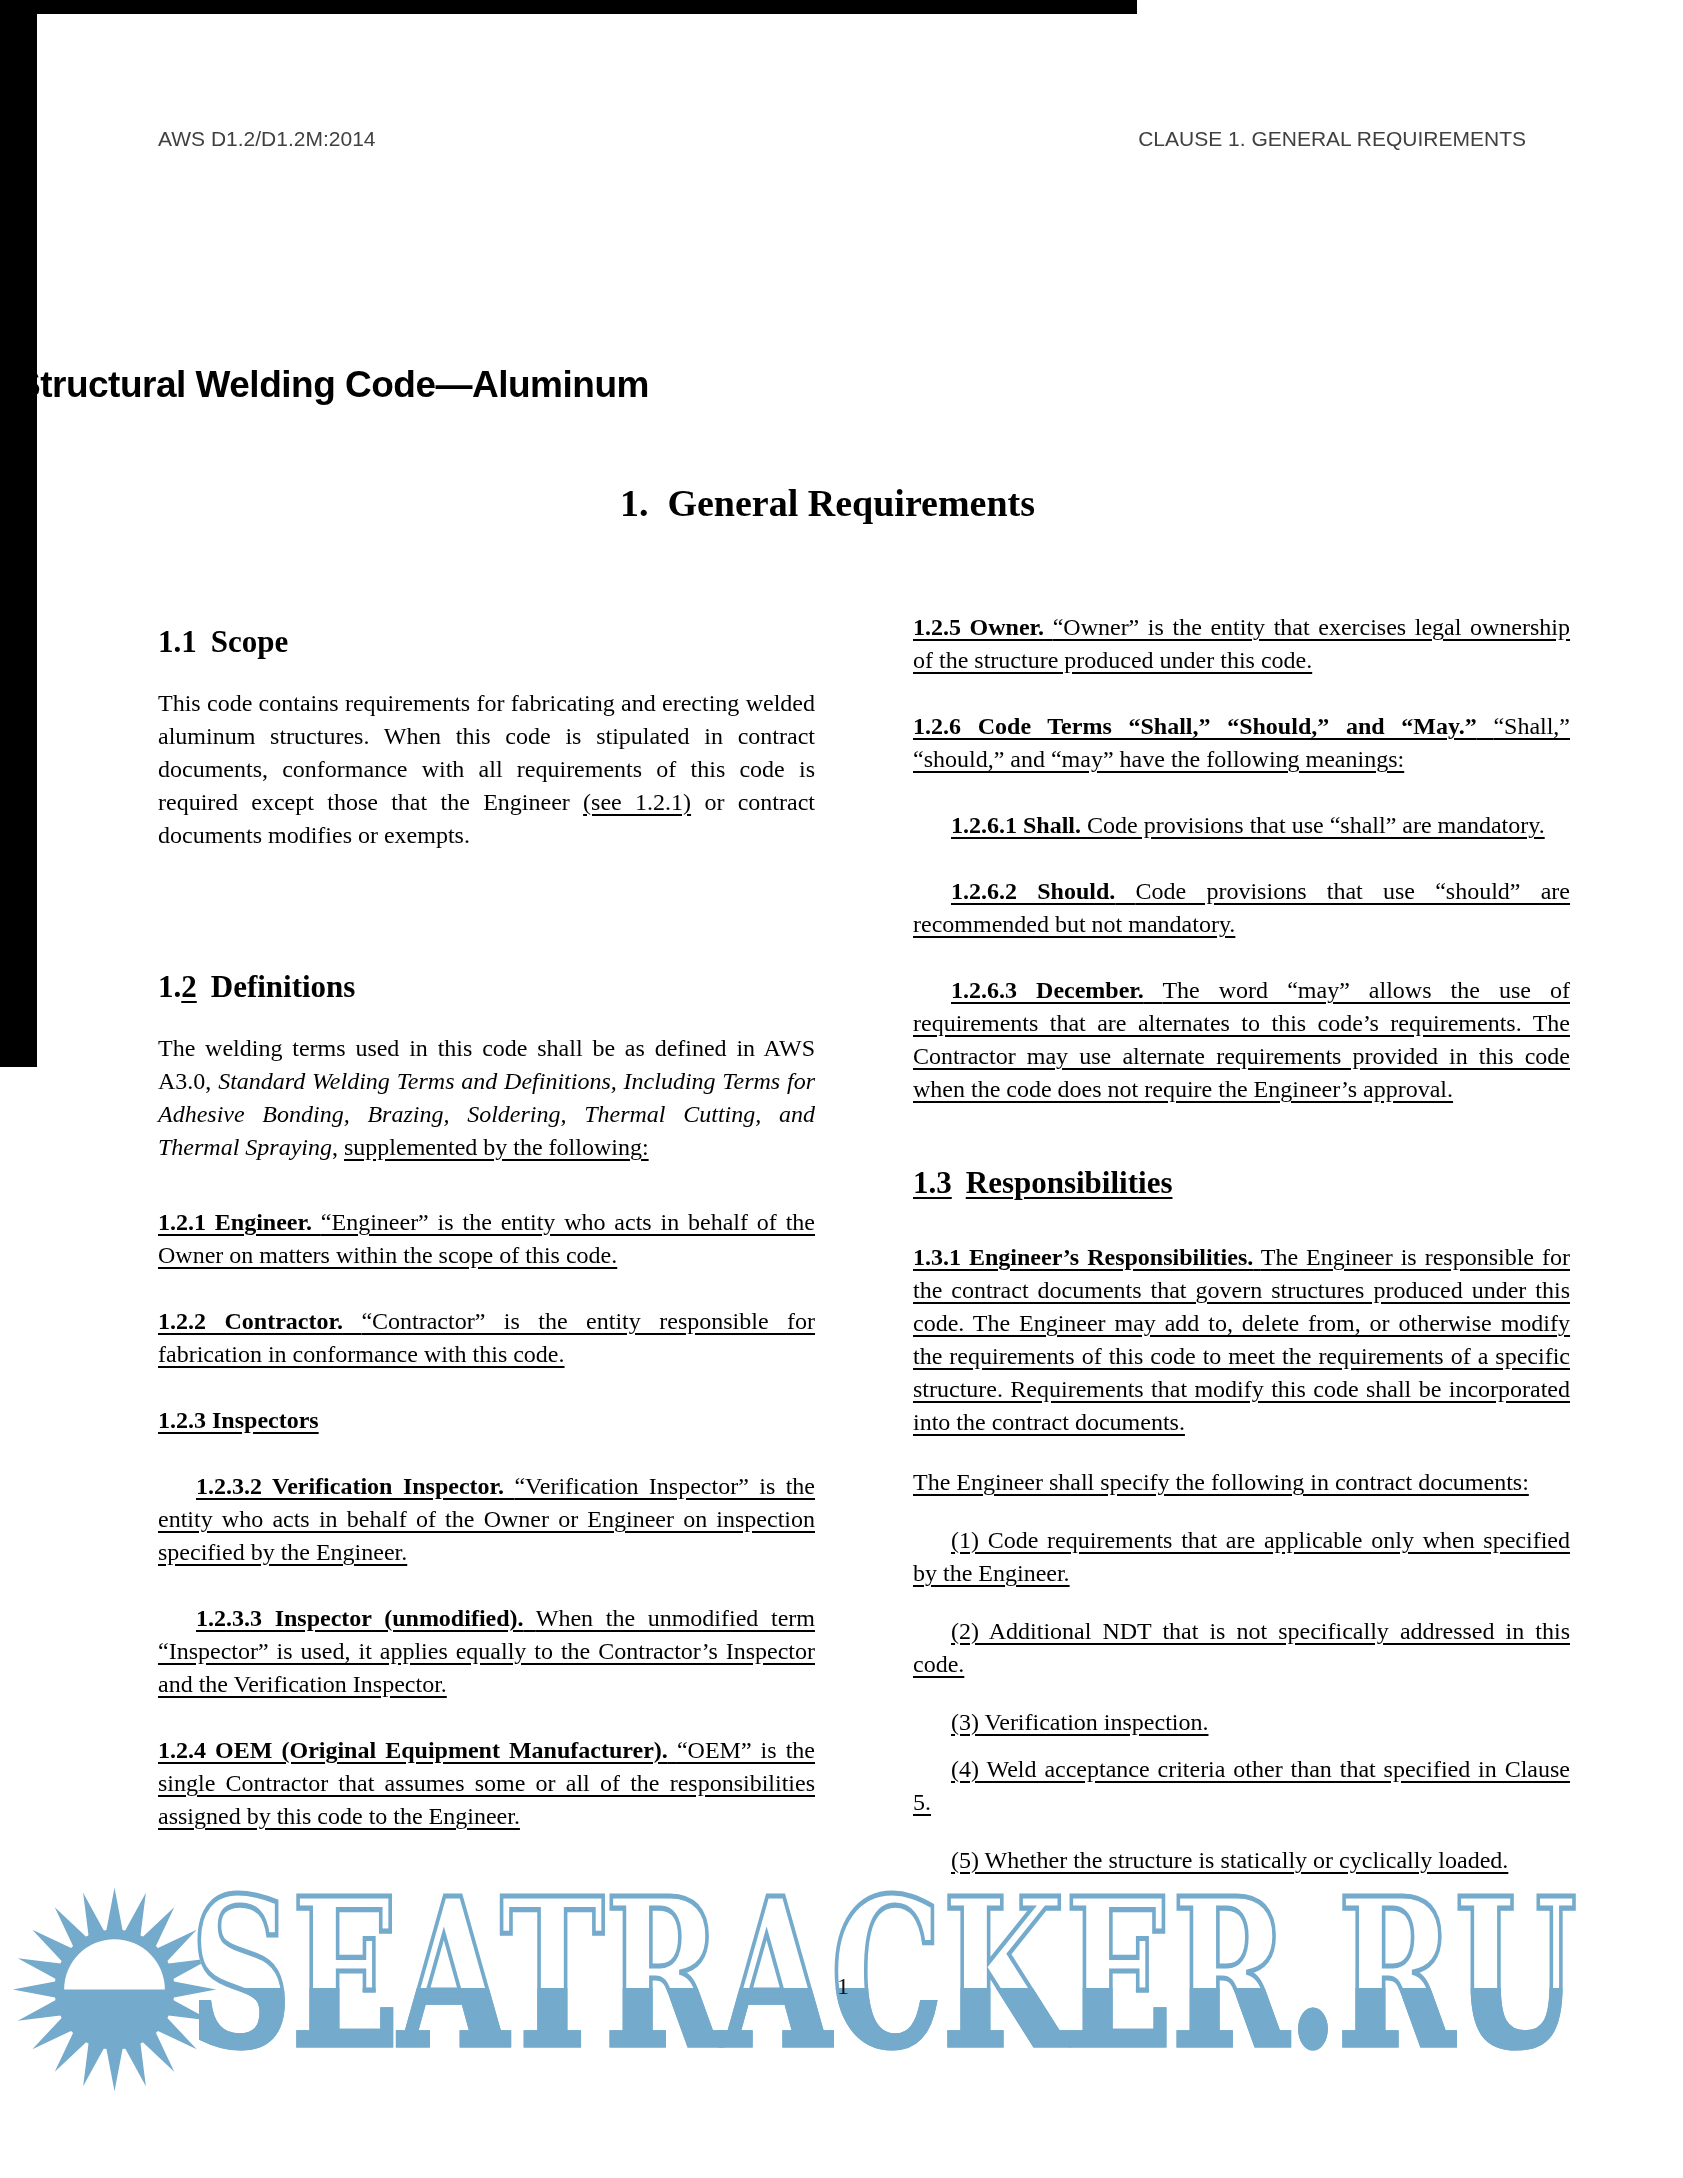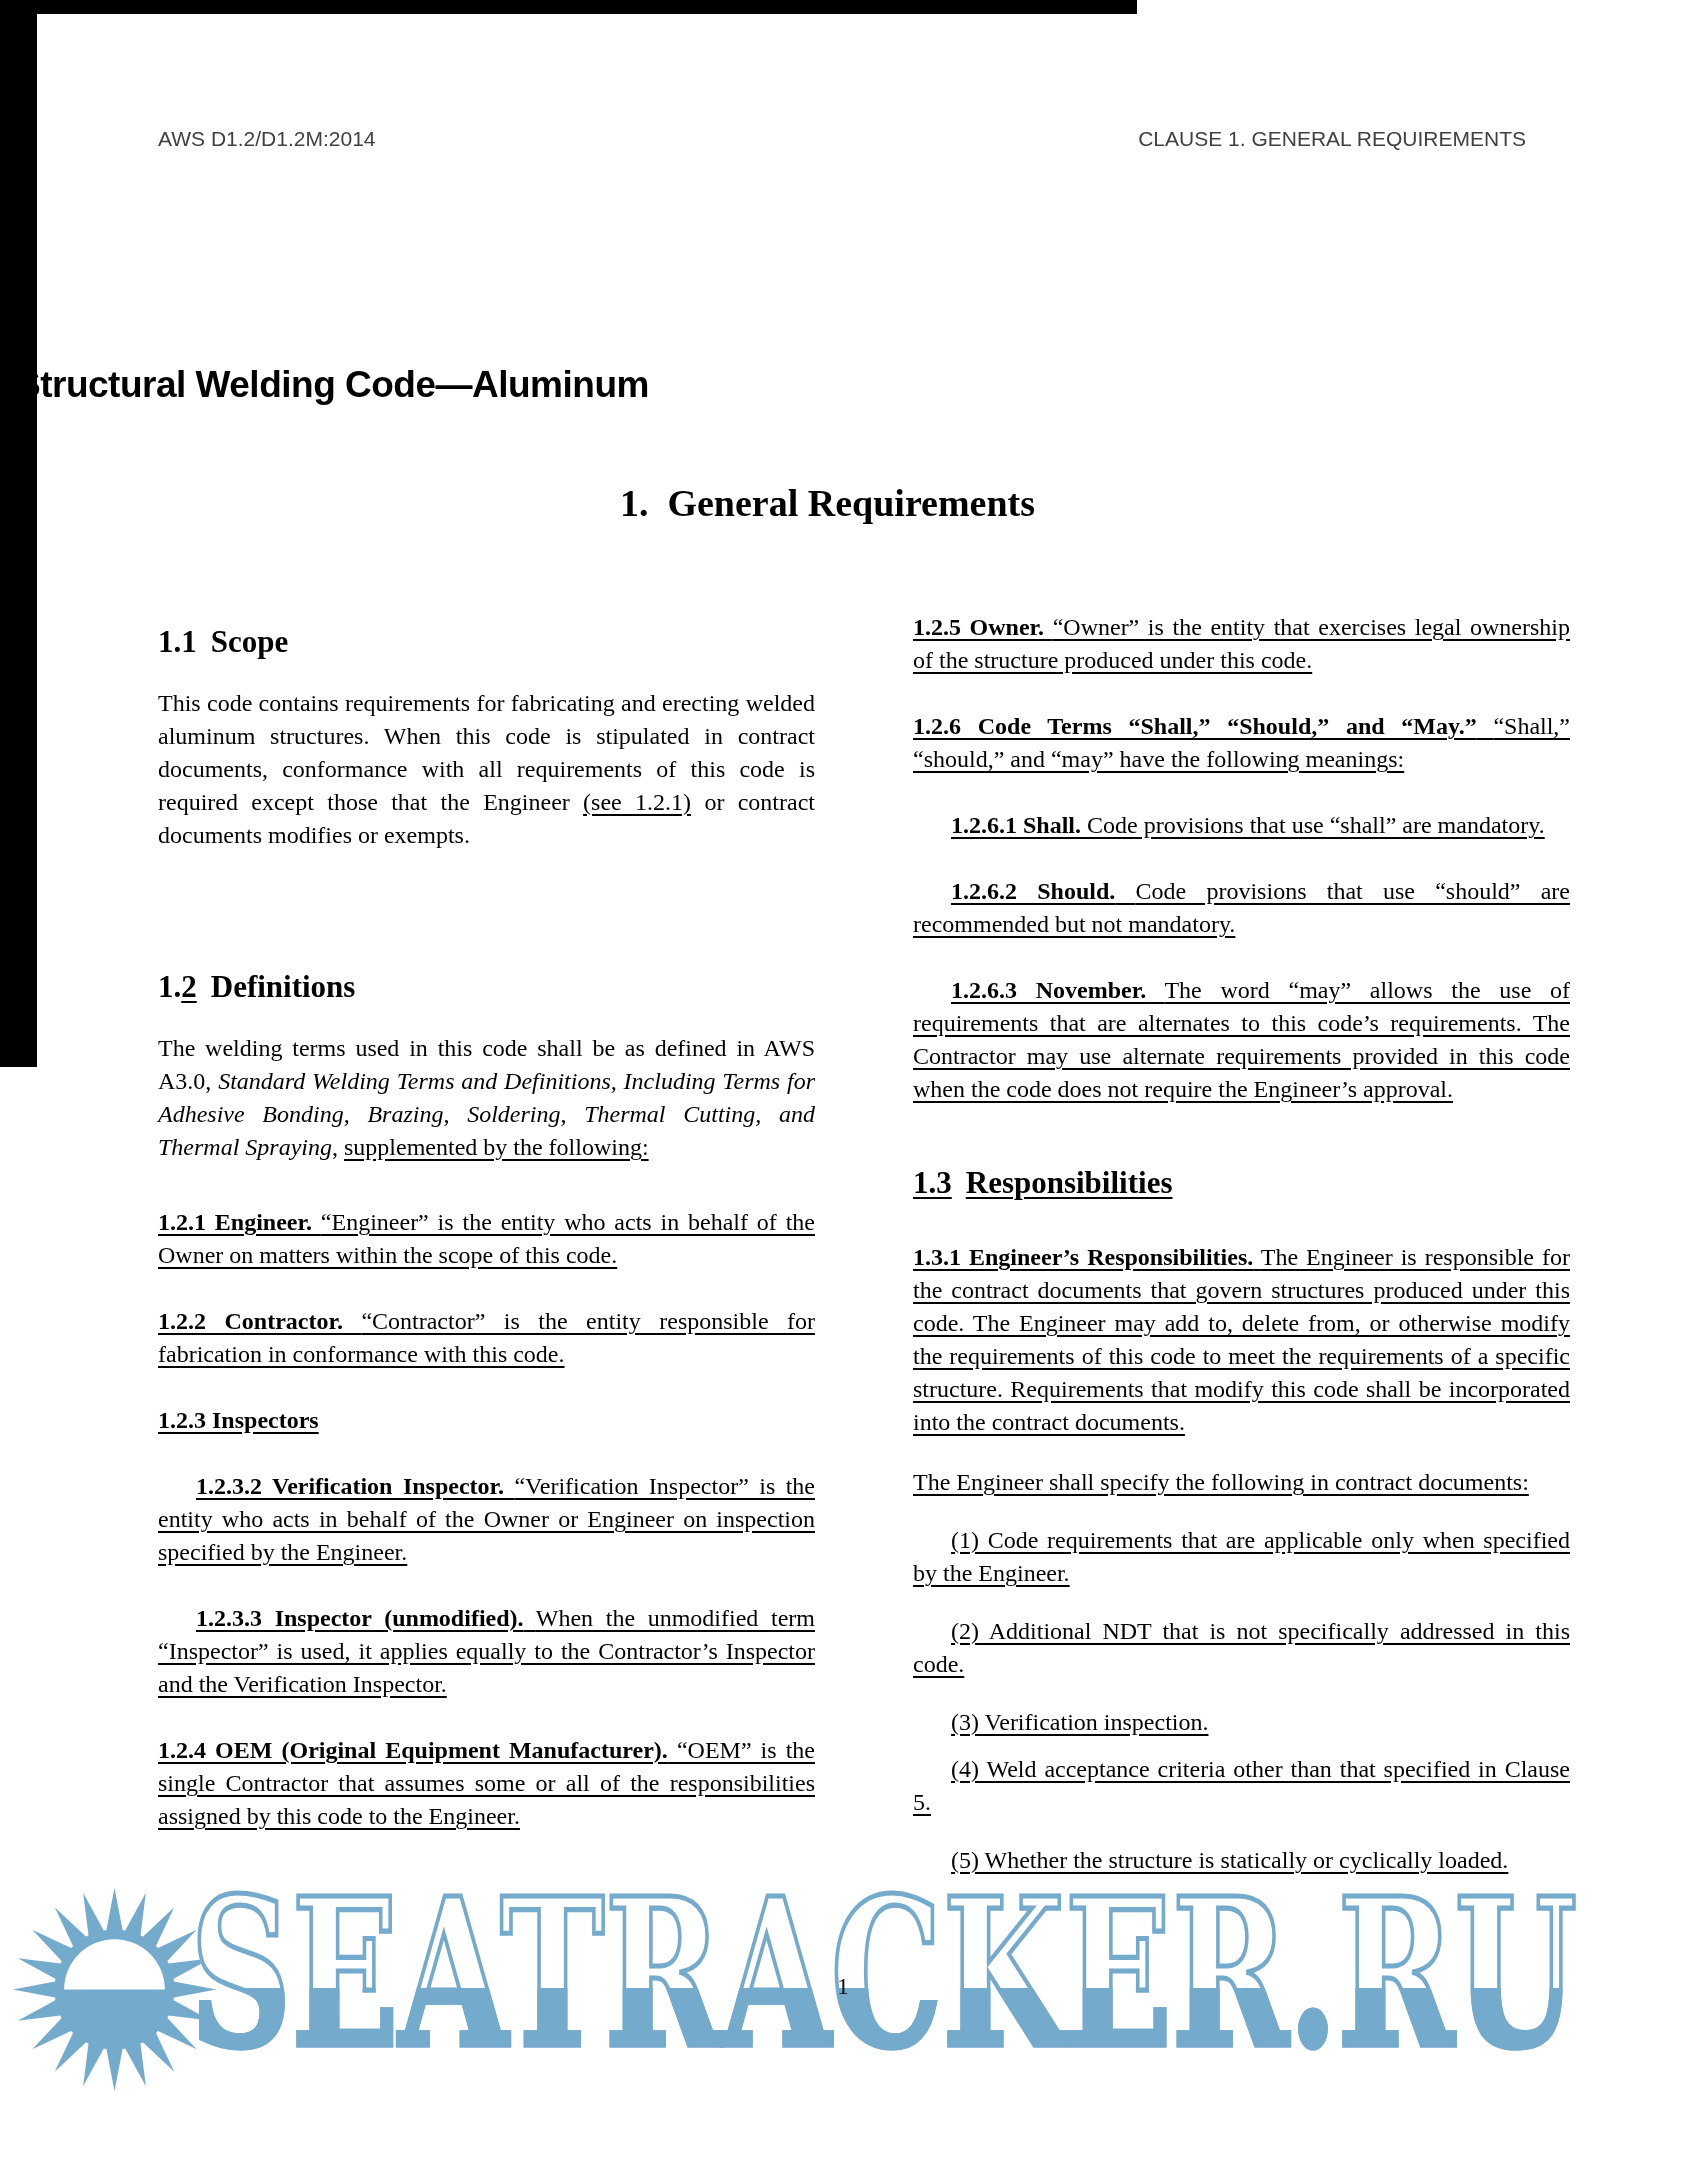--- a/index.html
+++ b/index.html
@@ -104,21 +104,21 @@
   <div class="col col-right">
 
     <p class="rev first"><b>1.2.5 Owner.</b> <span>“Owner” is the entity that exercises legal ownership of the structure produced under this code.</span></p>
 
     <p class="rev"><b>1.2.6 Code Terms “Shall,” “Should,” and “May.”</b> <span>“Shall,” “should,” and “may” have the following meanings:</span></p>
 
     <p class="rev indent"><b>1.2.6.1 Shall.</b> <span>Code provisions that use “shall” are mandatory.</span></p>
 
     <p class="rev indent"><b>1.2.6.2 Should.</b> <span>Code provisions that use “should” are recommended but not mandatory.</span></p>
 
-    <p class="rev indent"><b>1.2.6.3 November.</b> <span>The word “may” allows the use of requirements that are alternates to this code’s requirements. The Contractor may use alternate requirements provided in this code when the code does not require the Engineer’s approval.</span></p>
+    <p class="rev indent"><b>1.2.6.3 December.</b> <span>The word “may” allows the use of requirements that are alternates to this code’s requirements. The Contractor may use alternate requirements provided in this code when the code does not require the Engineer’s approval.</span></p>
 
     <h2 class="h2-space-r"><span class="rev num">1.3</span><span class="rev">Responsibilities</span></h2>
 
     <p class="rev mt40"><b>1.3.1 Engineer’s Responsibilities.</b> <span>The Engineer is responsible for the contract documents that govern structures produced under this code. The Engineer may add to, delete from, or otherwise modify the requirements of this code to meet the requirements of a specific structure. Requirements that modify this code shall be incorporated into the contract documents.</span></p>
 
     <p class="rev after-h">The Engineer shall specify the following in contract documents:</p>
 
     <p class="rev indent mt25">(1) Code requirements that are applicable only when specified by the Engineer.</p>
     <p class="rev indent mt25">(2) Additional NDT that is not specifically addressed in this code.</p>
     <p class="rev indent mt25">(3) Verification inspection.</p>

